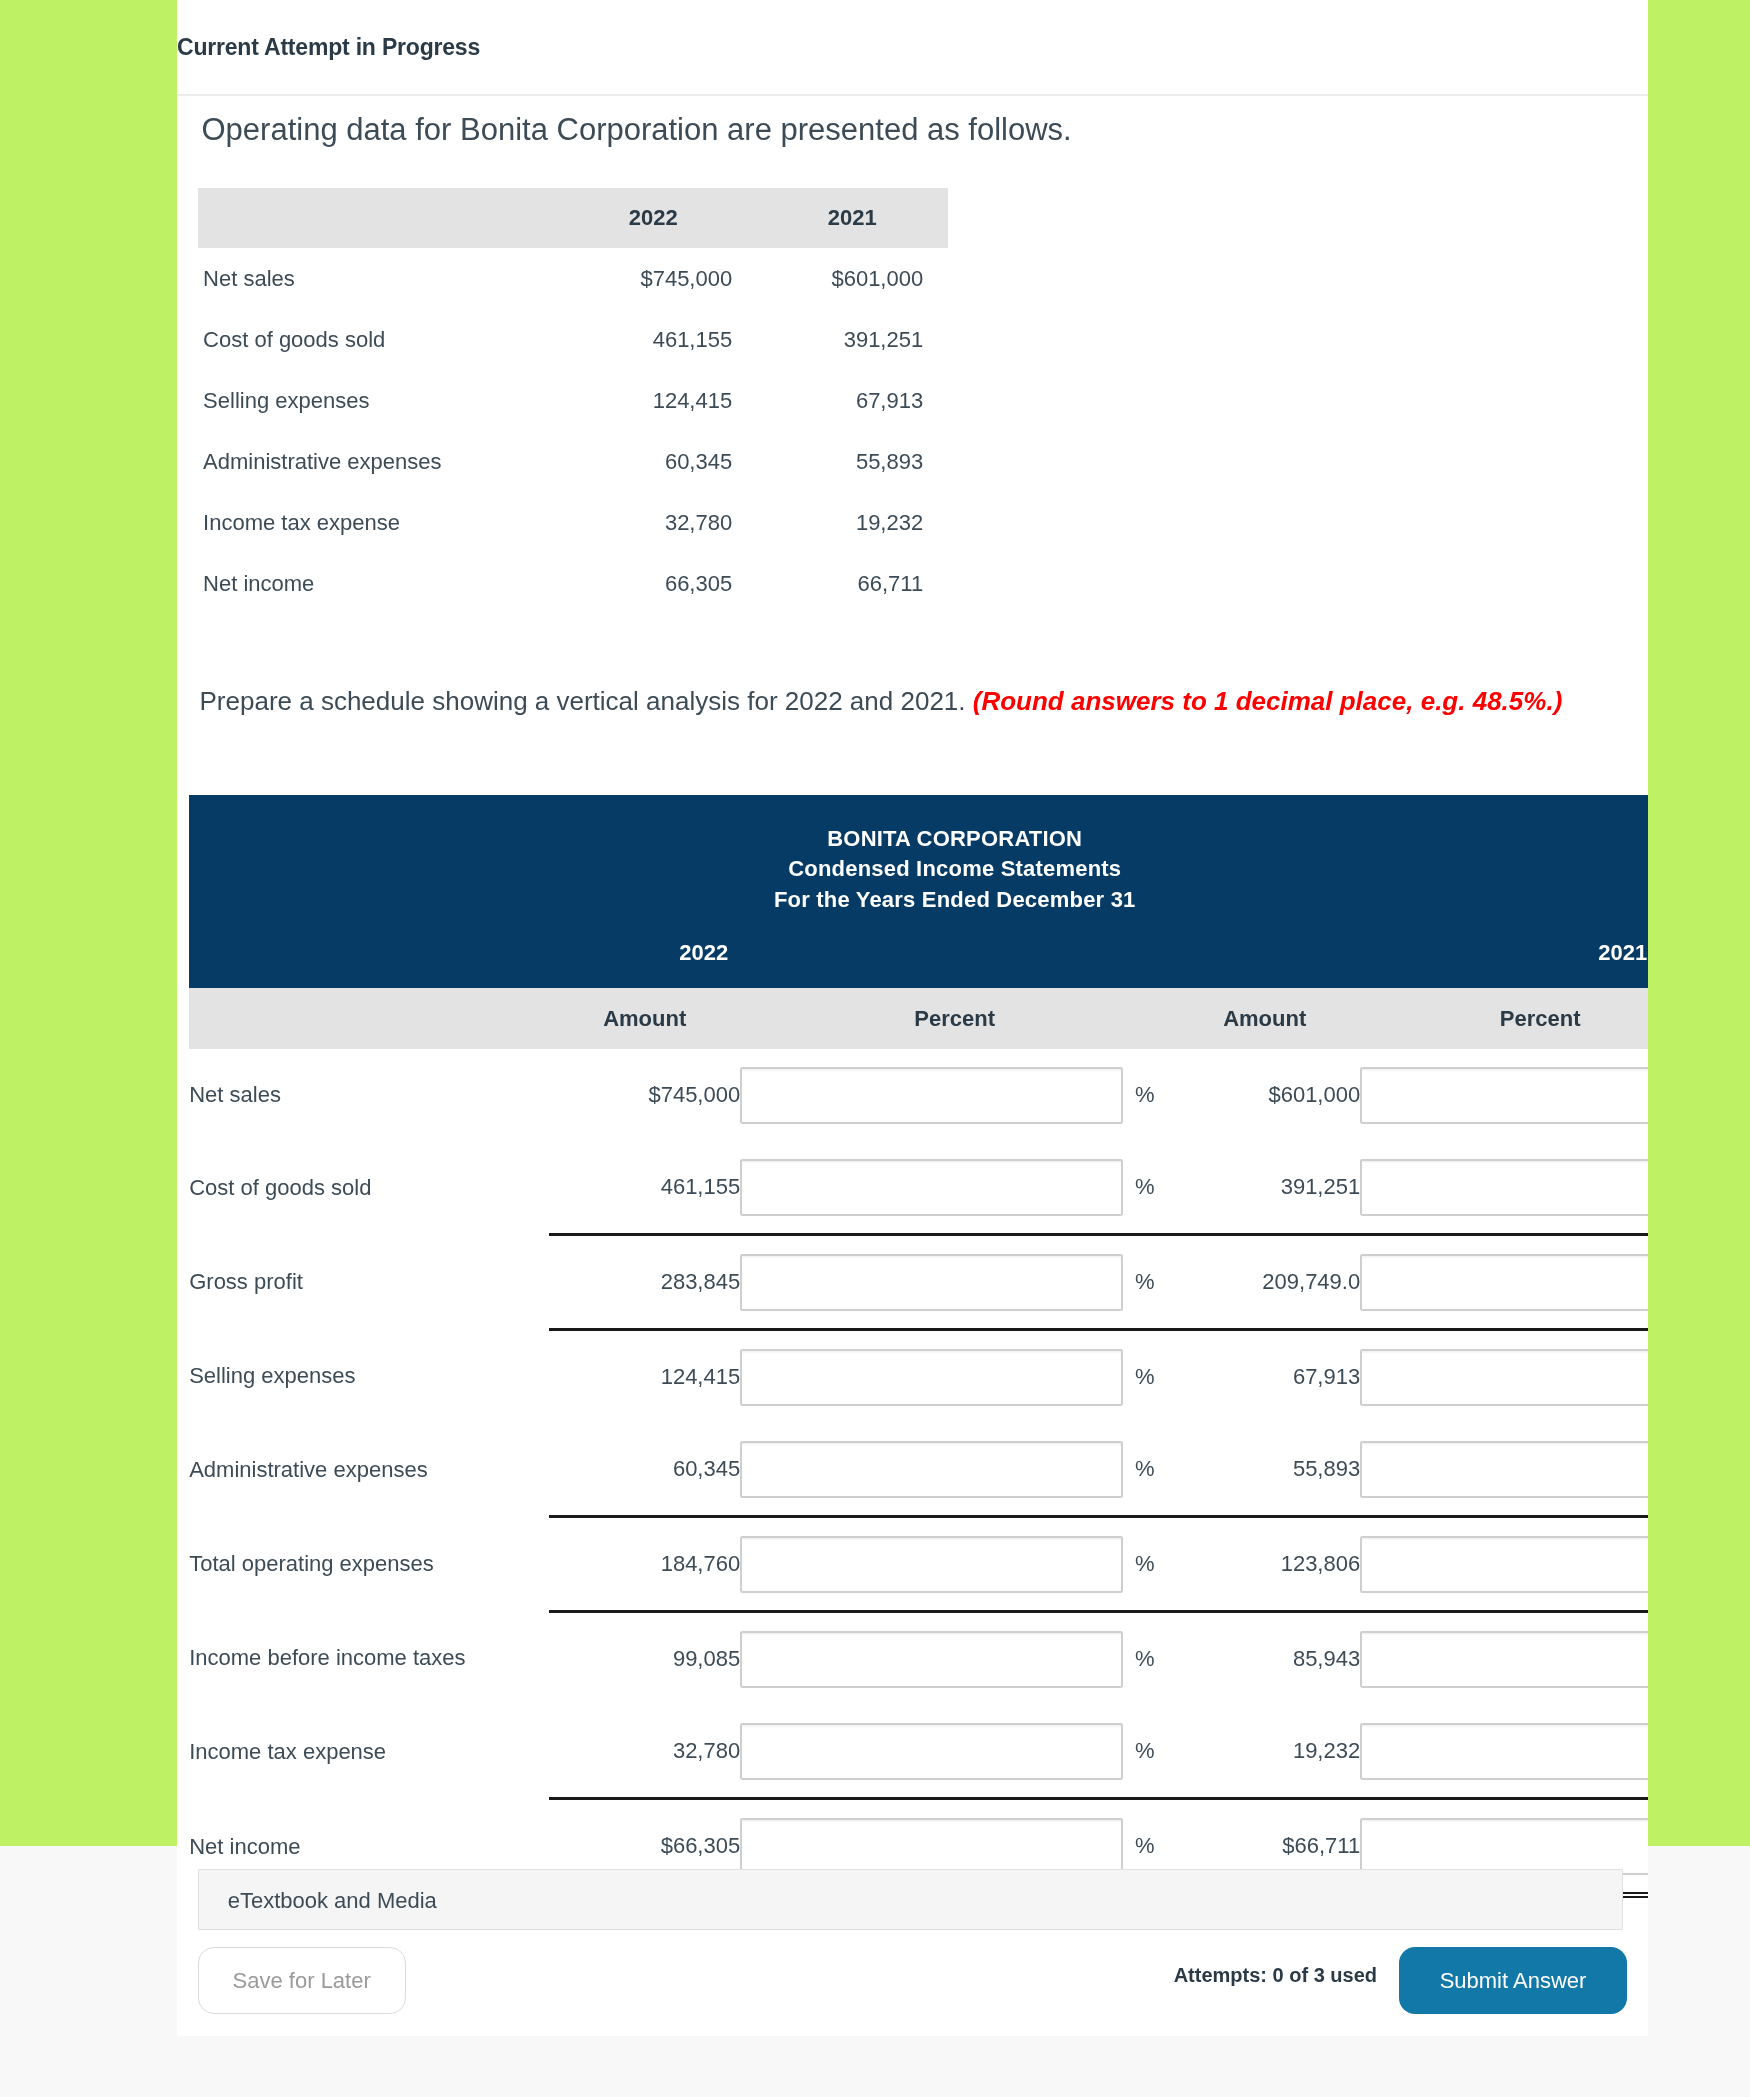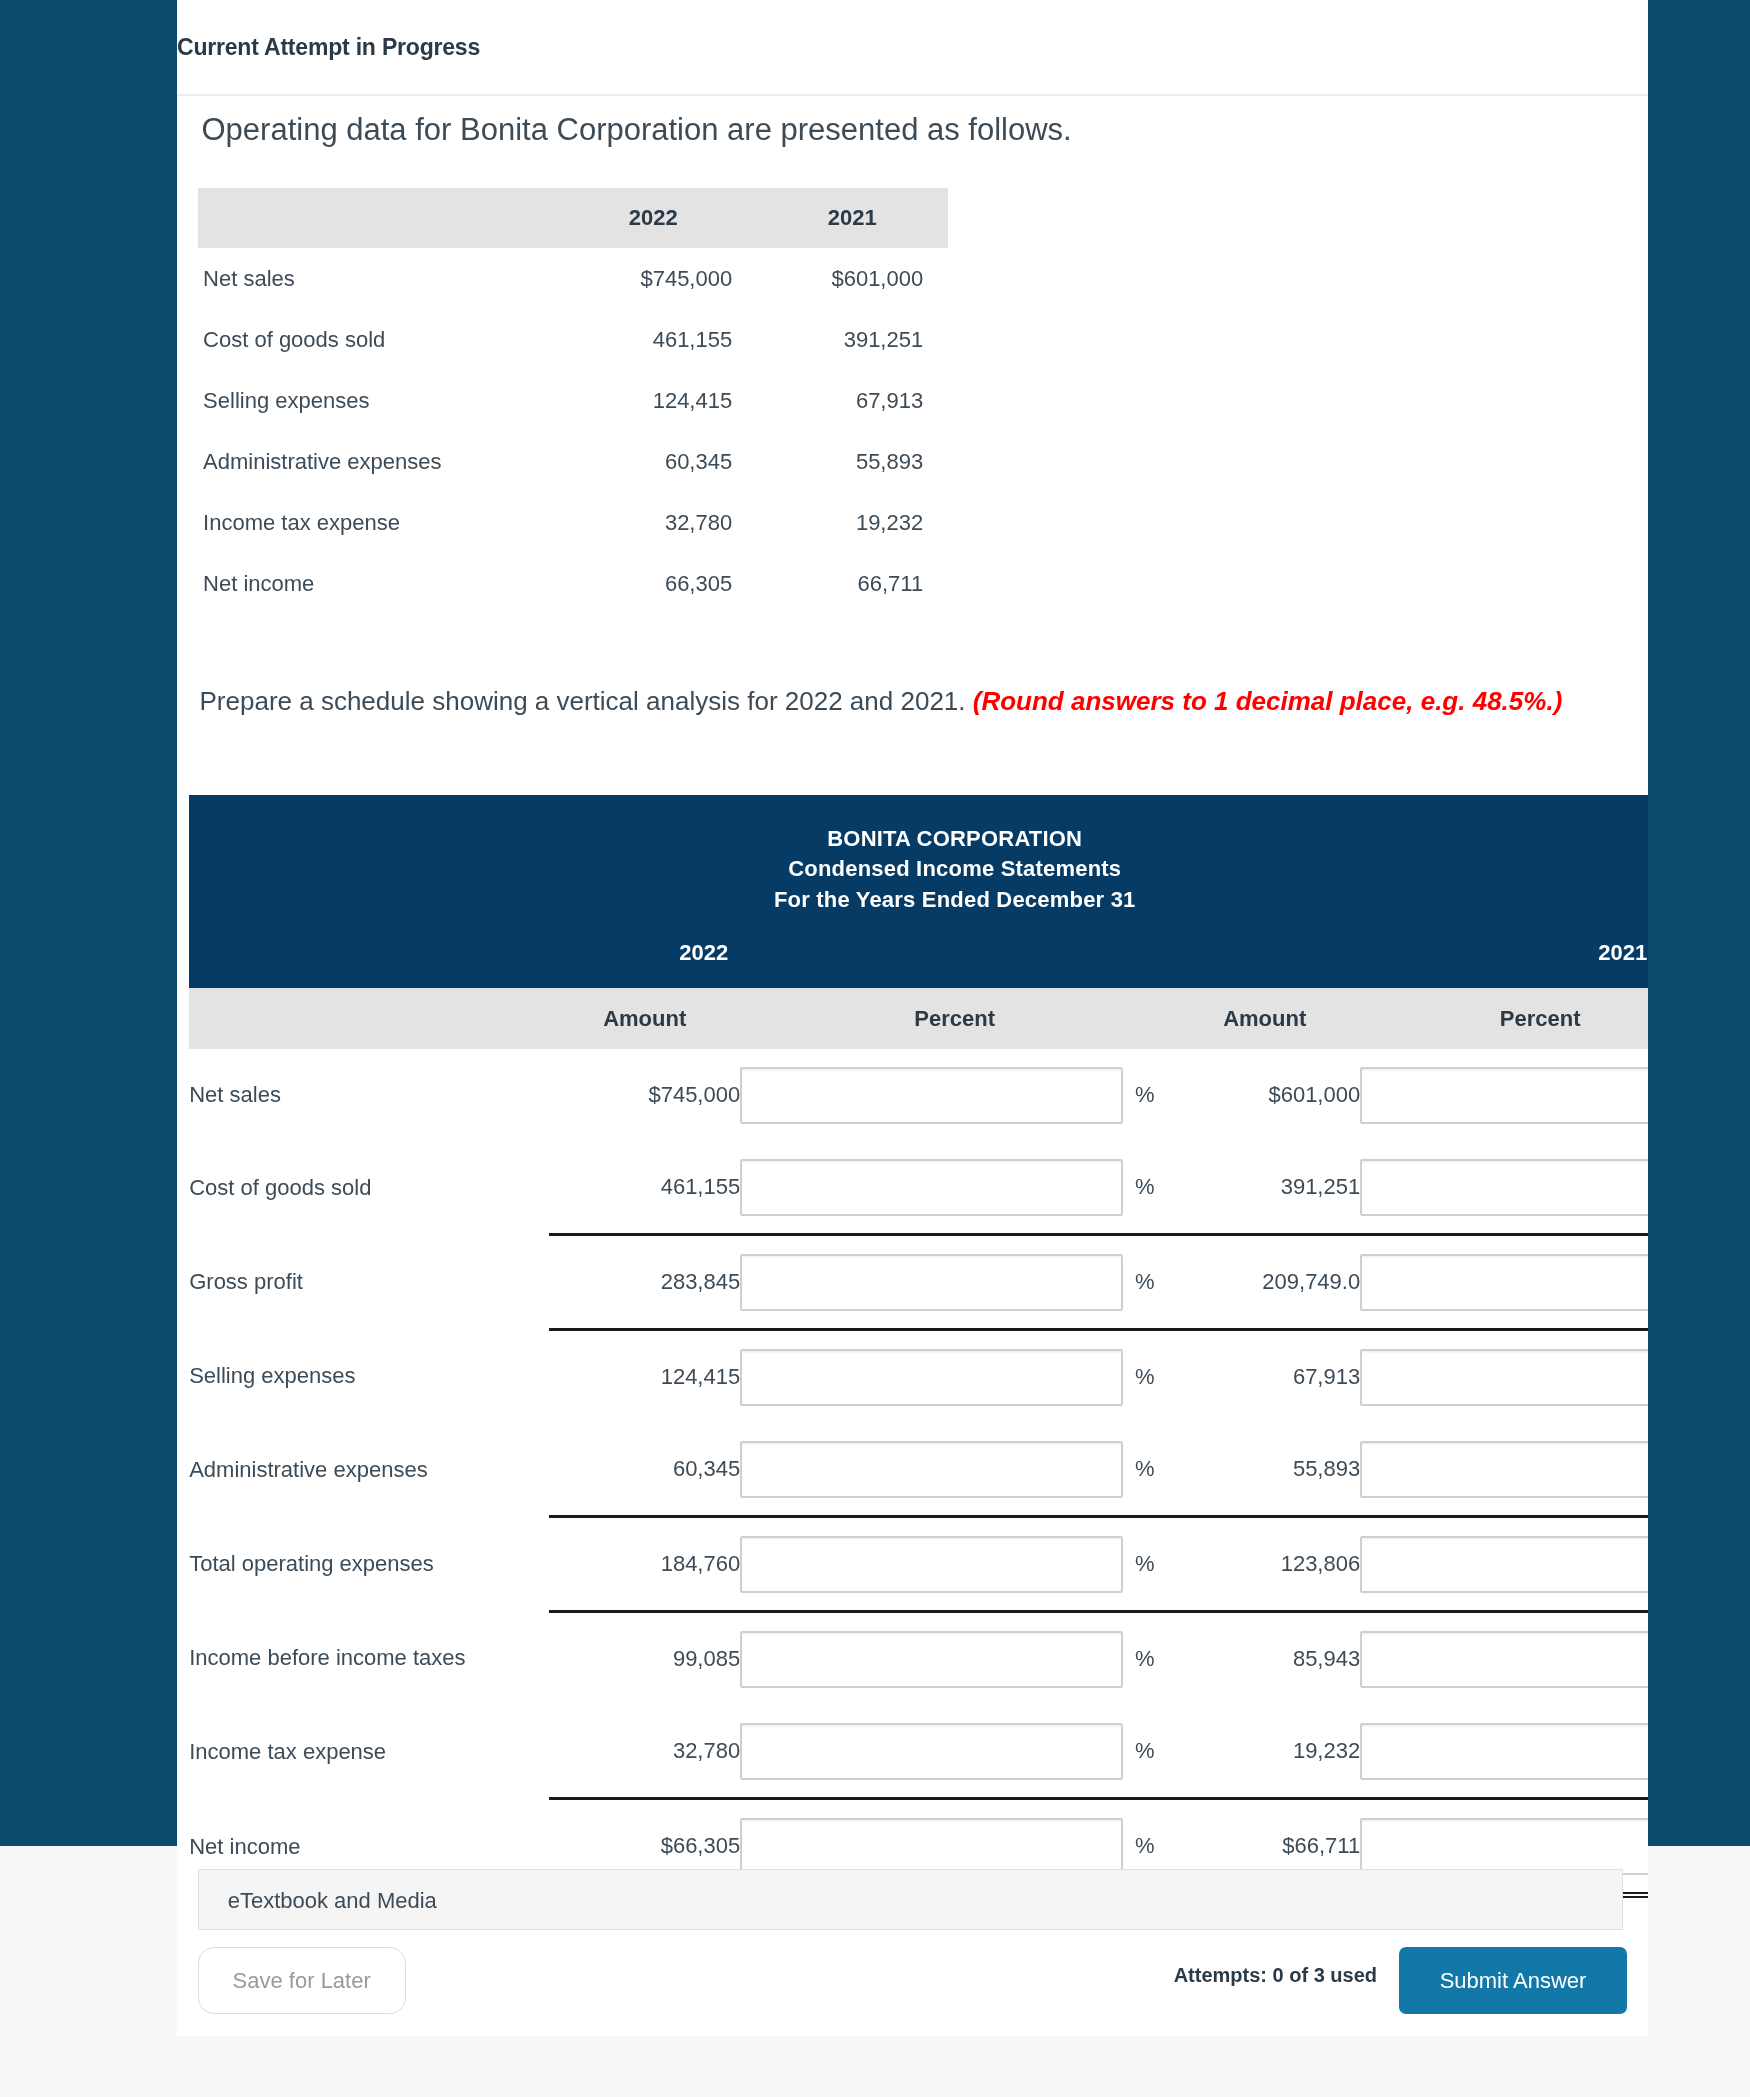--- a/index.html
+++ b/index.html
@@ -8,21 +8,21 @@
     background: #f8f8f8;
     width: 1751px;
     height: 2097px;
     overflow: hidden;
     font-family: "Liberation Sans", sans-serif;
   }
   #page {
     position: relative;
     width: 1751px;
     height: 1846px;
-    background: #0c4a6e;
+    background: #bef264;
   }
   #panel {
     position: absolute;
     left: 177px;
     top: 0;
     width: 1471px;
     height: 2036px;
     background: #ffffff;
     overflow: hidden;
   }
@@ -238,21 +238,21 @@
   }
   .submit-btn {
     position: absolute;
     left: 1222px;
     top: 1947px;
     width: 228px;
     height: 67px;
     box-sizing: border-box;
     background: #1278a8;
     border: none;
-    border-radius: 7px;
+    border-radius: 16px;
     color: #ffffff;
     font-size: 22px;
     font-family: "Liberation Sans", sans-serif;
     cursor: pointer;
   }
 </style>
 </head>
 <body>
 
 <div id="page">

